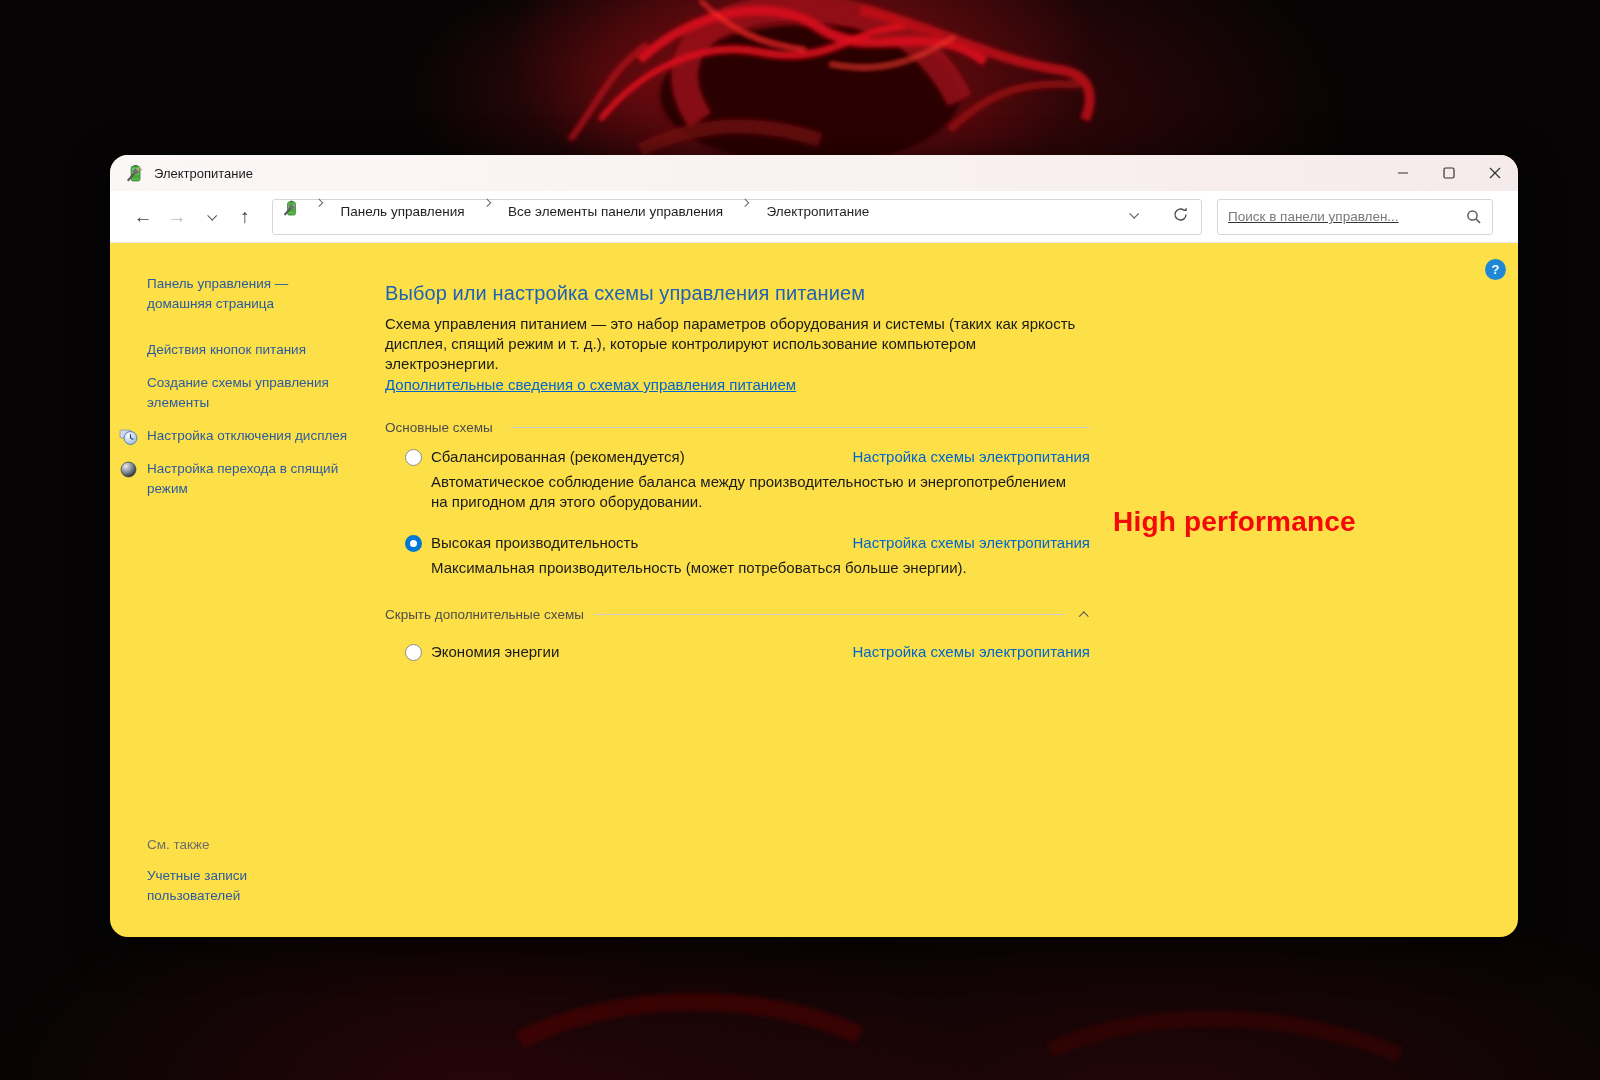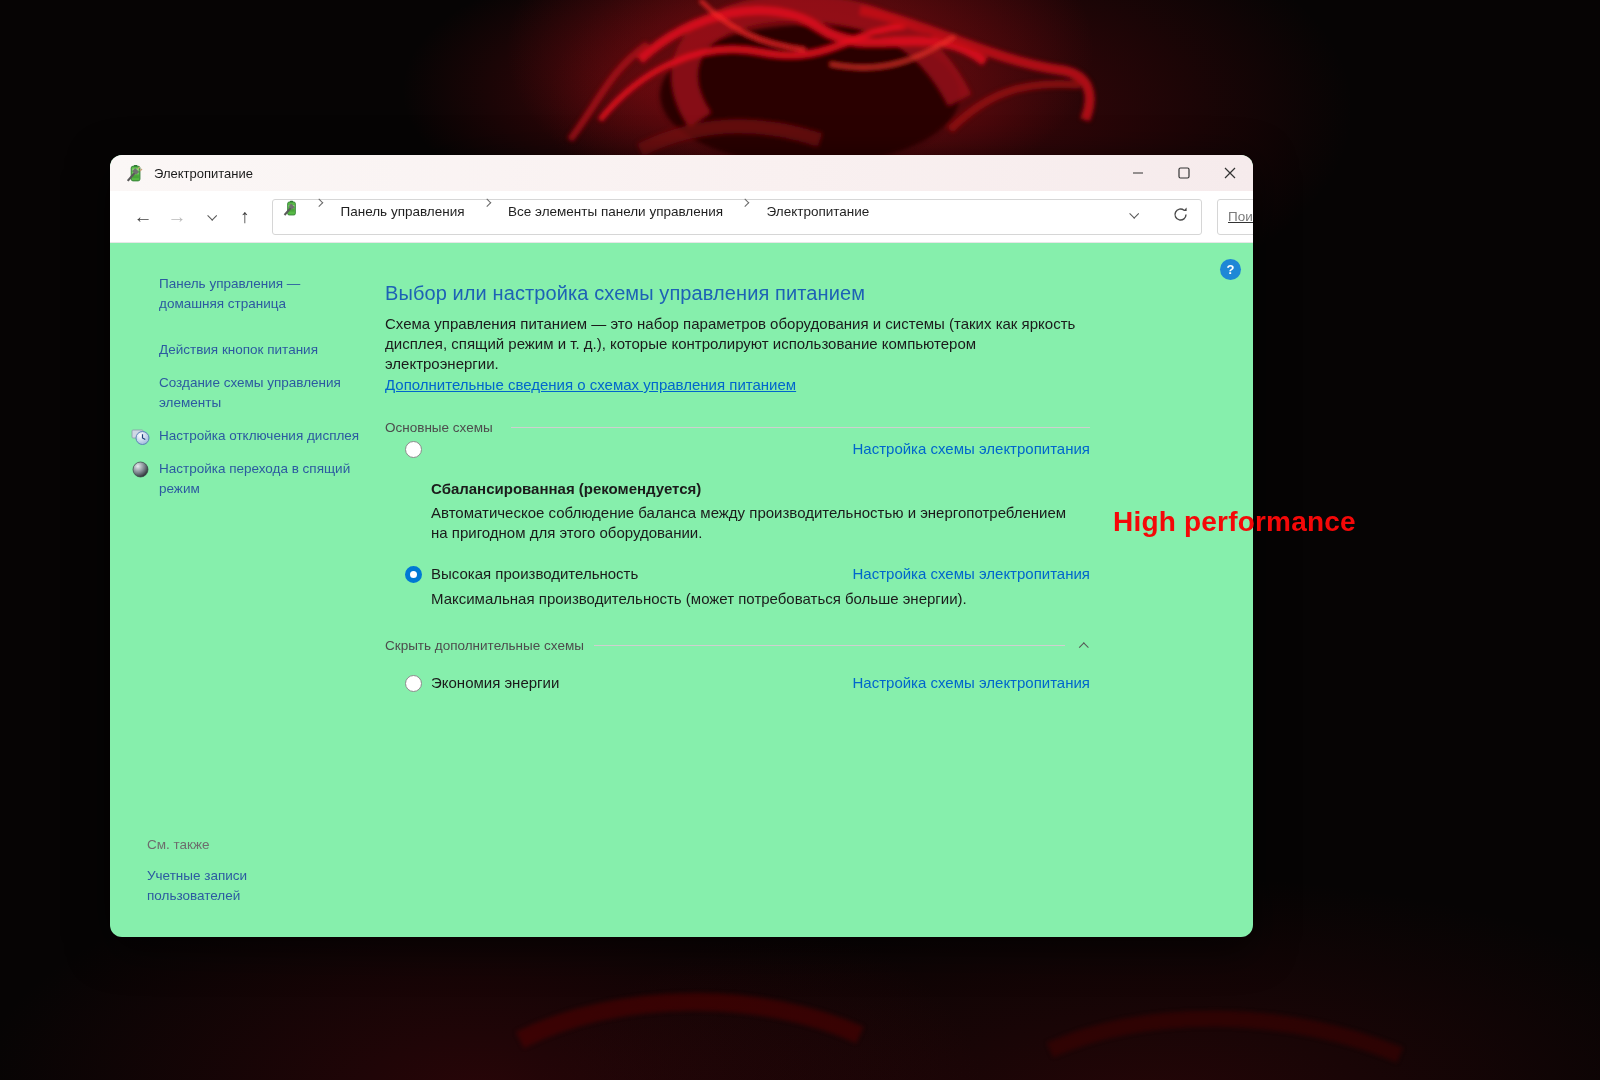--- a/index.html
+++ b/index.html
@@ -12,22 +12,22 @@
       radial-gradient(340px 180px at 640px 90px, rgba(170,12,20,0.35), transparent 70%),
       radial-gradient(700px 320px at 480px 1090px, rgba(110,8,16,0.32), transparent 72%),
       radial-gradient(820px 300px at 1150px 1100px, rgba(120,10,16,0.26), transparent 75%),
       #060404;
     position:relative;
   }
   .bg-svg { position:absolute; left:0; top:0; z-index:0; }
 
   
   .window {
-    position:absolute; left:110px; top:155px; width:1143px; height:782px;
-    background:#86efac; border-radius:12px; z-index:2;
+    position:absolute; left:110px; top:155px; width:1408px; height:782px;
+    background:#fde047; border-radius:18px; z-index:2;
     box-shadow:0 10px 42px rgba(0,0,0,0.65);
     overflow:hidden;
   }
   .titlebar {
     height:36px; display:flex; align-items:center; padding-left:16px;
     background:linear-gradient(90deg,#fbf7f6 0%,#f9f0f0 60%,#f6ebec 100%);
   }
   .titlebar .app-ico { width:18px; height:18px; margin-right:10px; flex:none; }
   .titlebar .title { font-size:13px; color:#1b1b1b; }
   .win-controls { margin-left:auto; display:flex; height:100%; }
@@ -66,45 +66,45 @@
   .searchbox input::placeholder { color:#7a7a7a; }
 
   
   .help-btn {
     position:absolute; right:12px; top:104px; width:21px; height:21px; border-radius:50%;
     background:#1e87d6; color:#fff; font-size:13px; font-weight:bold;
     display:flex; align-items:center; justify-content:center; border:none; cursor:pointer;
   }
 
   
-  .sidebar { position:absolute; left:12px; top:119px; width:252px; padding-left:37px; }
+  .sidebar { position:absolute; left:0; top:119px; width:252px; padding-left:37px; }
   .side-item { position:relative; font-size:13.5px; line-height:20px; color:#2c5aa0;
                margin-bottom:13px; cursor:pointer; max-width:205px; }
   .side-item.gap-lg { margin-bottom:26px; }
   .side-ico { position:absolute; left:-28px; top:1px; width:19px; height:19px; }
   .see-also { position:absolute; left:37px; top:682px; }
   .see-also .sa-head { font-size:13.5px; color:#6d6d6d; margin-bottom:14px; }
   .see-also .sa-link { font-size:13.5px; line-height:20px; color:#2c5aa0; cursor:pointer; max-width:150px; }
 
   
   .content { position:absolute; left:275px; top:127px; width:705px; }
   .content h1 { font-size:20px; font-weight:400; color:#1d62b5; margin:0 0 9px; letter-spacing:0.1px; }
   .lead { font-size:15px; line-height:20px; color:#1b1b1b; margin-bottom:2px; }
   .more-link { display:inline-block; font-size:15px; color:#0066cc; text-decoration:underline; margin-bottom:13px; cursor:pointer; }
   .group { display:flex; align-items:center; font-size:13.5px; color:#4d4d4d; }
   .group .rule { flex:1; height:1px; background:#cfcfcf; margin-left:10px; }
-  .group.g1 { margin:14px 0 5px;gap:8px; }
+  .group.g1 { margin:14px 0 13px;gap:8px; }
   .group.g2 { margin:27px 0 19px; }
   .group .collapse { margin-left:14px; padding:2px; cursor:pointer; background:none; border:none; }
   .plan { margin-bottom:22px; }
   .plan-row { display:flex; align-items:flex-start; padding-left:20px; }
   .radio { width:17px; height:17px; border:1px solid #8c8c8c; border-radius:50%; background:#fff; flex:none; margin-top:1px; cursor:pointer; }
   .radio.checked { border:5px solid #0078d4; }
   .plan-name { font-size:15px; color:#1b1b1b; flex:1; margin-left:9px; cursor:pointer; }
-  .plan-name.bold { font-weight:bold;margin-top:40px; }
+  .plan-name.bold { font-weight:normal; }
   .plan-link { font-size:15px; color:#0066cc; cursor:pointer; white-space:nowrap; }
   .plan-desc { margin:6px 0 0 46px; font-size:15px; line-height:20px; color:#1b1b1b; max-width:640px; }
 
   
   .annotation {
     position:absolute; left:1113px; top:506px; z-index:5;
     font-size:28px; font-weight:bold; color:#f50808; letter-spacing:0.2px;
   }
 </style>
 </head>

